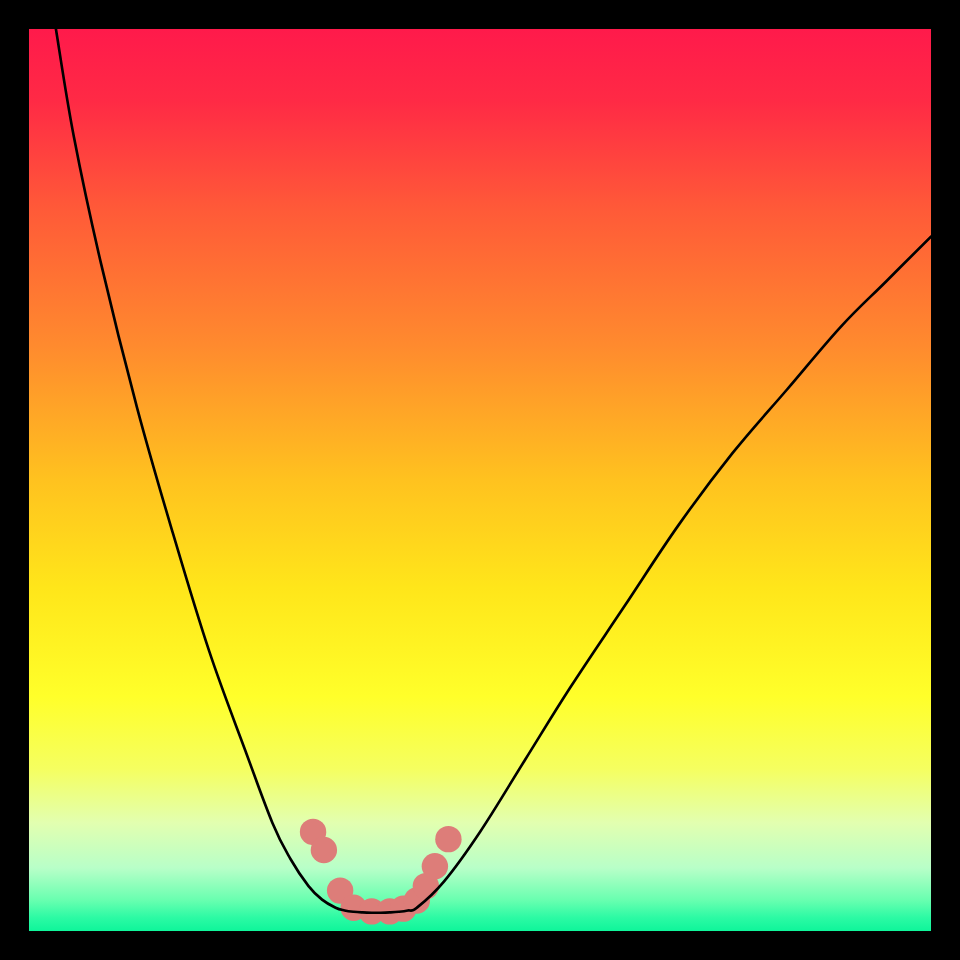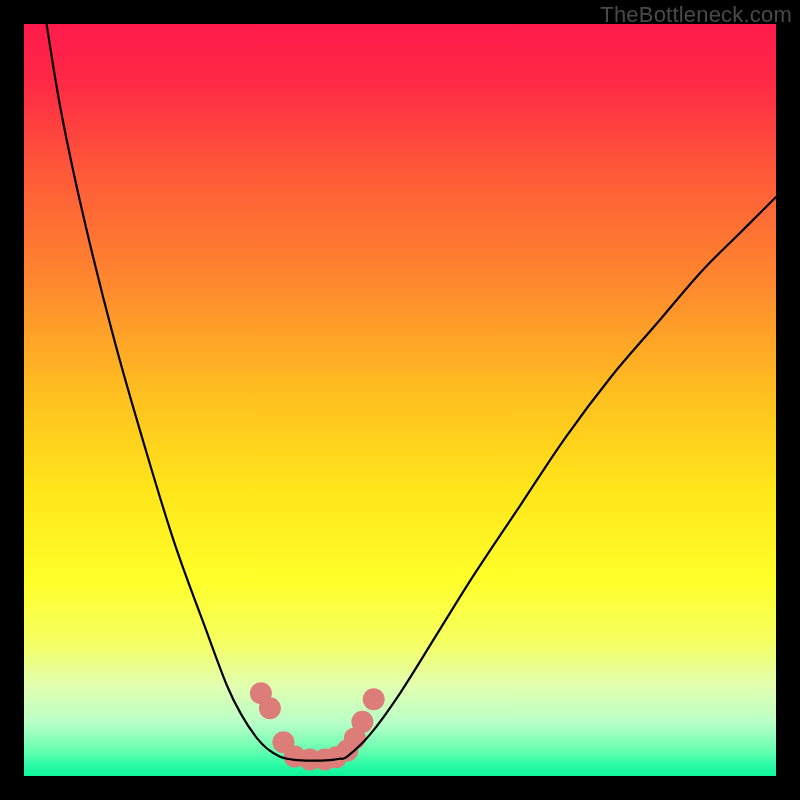--- a/index.html
+++ b/index.html
@@ -81,14 +81,13 @@
           <circle cx="312.08" cy="733.20" r="11" fill="#dd7d79" stroke="#c25a56" stroke-width="0"></circle>
           <circle cx="323.36" cy="726.43" r="11" fill="#dd7d79" stroke="#c25a56" stroke-width="0"></circle>
           <circle cx="330.88" cy="714.40" r="11" fill="#dd7d79" stroke="#c25a56" stroke-width="0"></circle>
           <circle cx="338.40" cy="697.86" r="11" fill="#dd7d79" stroke="#c25a56" stroke-width="0"></circle>
           <circle cx="349.68" cy="675.30" r="11" fill="#dd7d79" stroke="#c25a56" stroke-width="0"></circle>
         </g>
       <path id="curve-path" fill="none" stroke="#000000" stroke-width="2.2" stroke-linecap="round" stroke-linejoin="round" d="M 22.56 0.00 C 25.27 16.24, 30.83 55.05, 37.60 90.24 C 44.37 125.43, 50.68 154.91, 60.16 195.52 C 69.64 236.13, 79.41 275.23, 90.24 315.84 C 101.07 356.45, 109.49 384.57, 120.32 421.12 C 131.15 457.67, 139.57 486.39, 150.40 518.88 C 161.23 551.37, 171.00 575.88, 180.48 601.60 C 189.96 627.32, 196.27 645.52, 203.04 661.76 C 209.81 678.00, 212.67 682.36, 218.08 691.84 C 223.49 701.32, 228.38 708.31, 233.12 714.40 C 237.86 720.49, 240.34 722.43, 244.40 725.68 C 248.46 728.93, 252.30 730.82, 255.68 732.45 C 259.06 734.07, 260.49 734.09, 263.20 734.70 C 265.91 735.31, 268.01 735.53, 270.72 735.83 C 273.43 736.13, 275.53 736.22, 278.24 736.36 C 280.95 736.49, 283.05 736.54, 285.76 736.58 C 288.47 736.62, 290.57 736.62, 293.28 736.58 C 295.99 736.54, 298.09 736.49, 300.80 736.36 C 303.51 736.22, 305.61 736.13, 308.32 735.83 C 311.03 735.53, 313.13 735.31, 315.84 734.70 C 318.55 734.09, 317.95 736.78, 323.36 732.45 C 328.77 728.12, 336.44 722.01, 345.92 710.64 C 355.40 699.27, 363.82 687.55, 376.00 669.28 C 388.18 651.01, 400.06 630.78, 413.60 609.12 C 427.14 587.46, 436.31 571.97, 451.20 548.96 C 466.09 525.95, 480.08 505.64, 496.32 481.28 C 512.56 456.92, 525.20 436.61, 541.44 413.60 C 557.68 390.59, 570.32 373.74, 586.56 353.44 C 602.80 333.14, 615.44 319.75, 631.68 300.80 C 647.92 281.85, 661.91 264.40, 676.80 248.16 C 691.69 231.92, 700.86 224.10, 714.40 210.56 C 727.94 197.02, 745.23 179.73, 752.00 172.96"></path>
     </svg>
   </div>
 
-  <div class="watermark">TheBottleneck.com</div>
 </div>
 
 </body></html>

